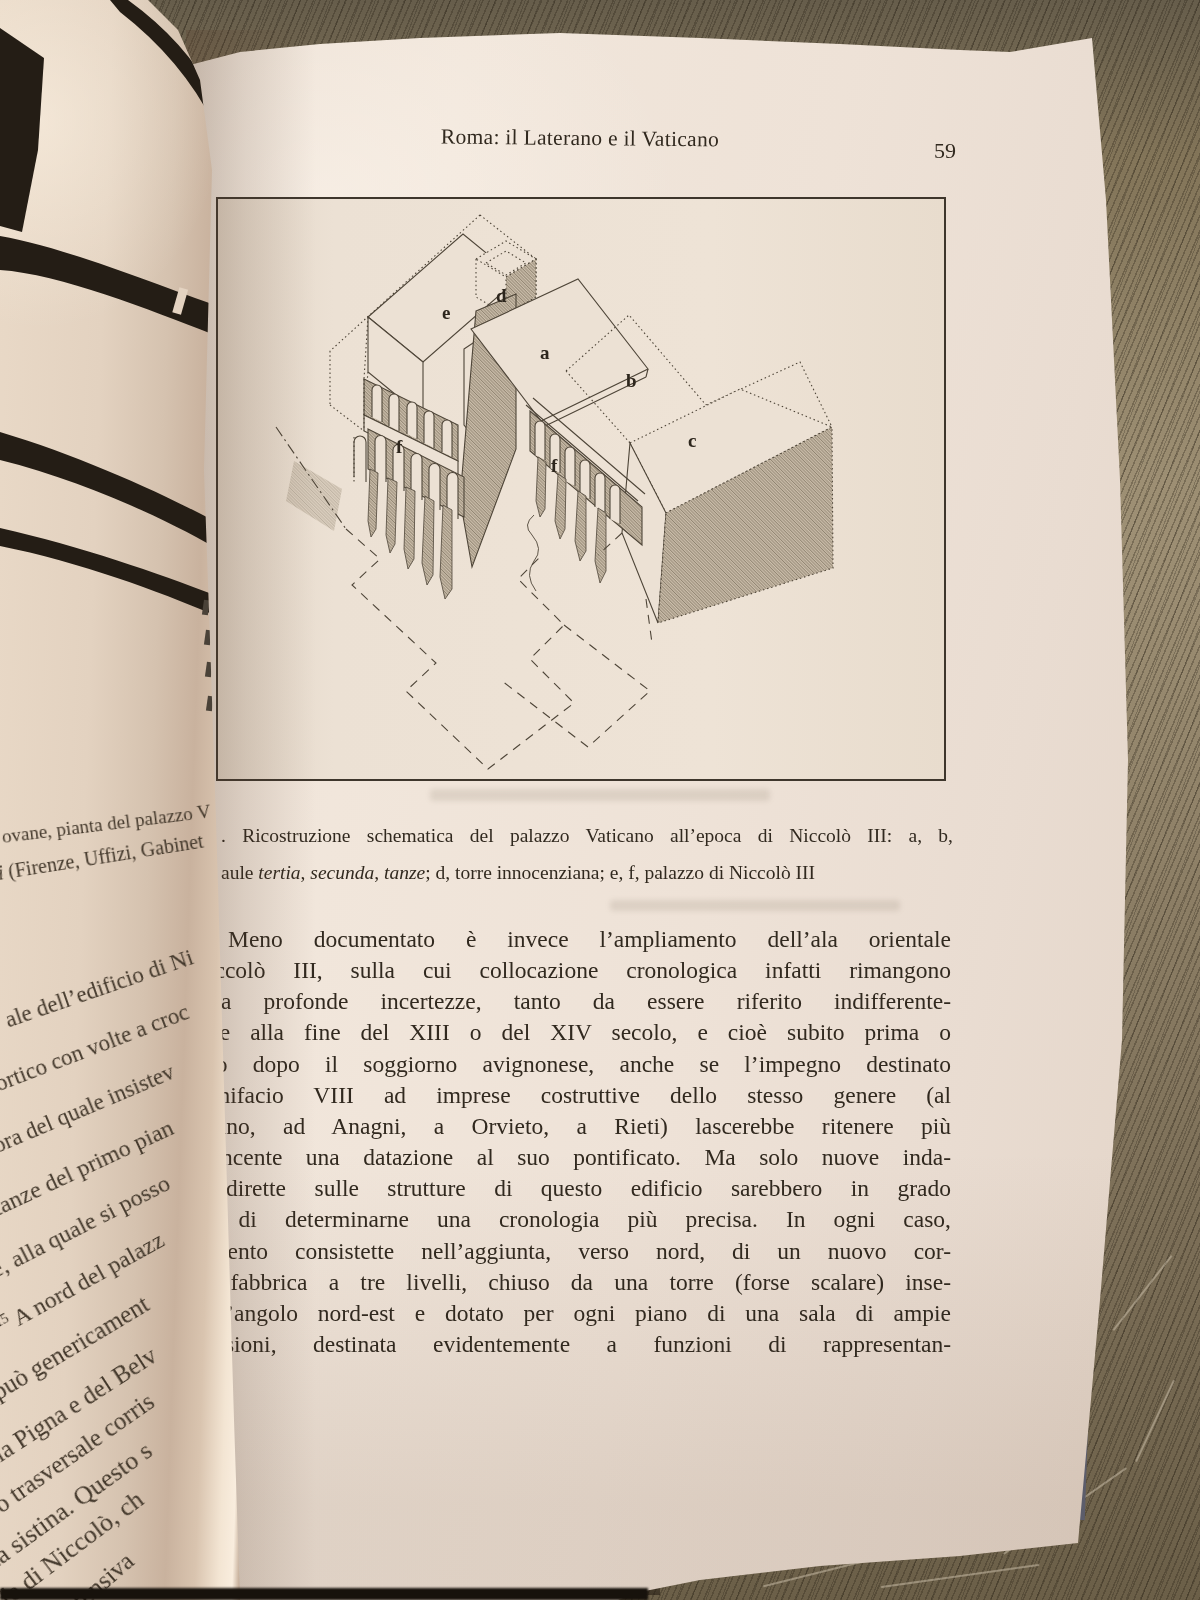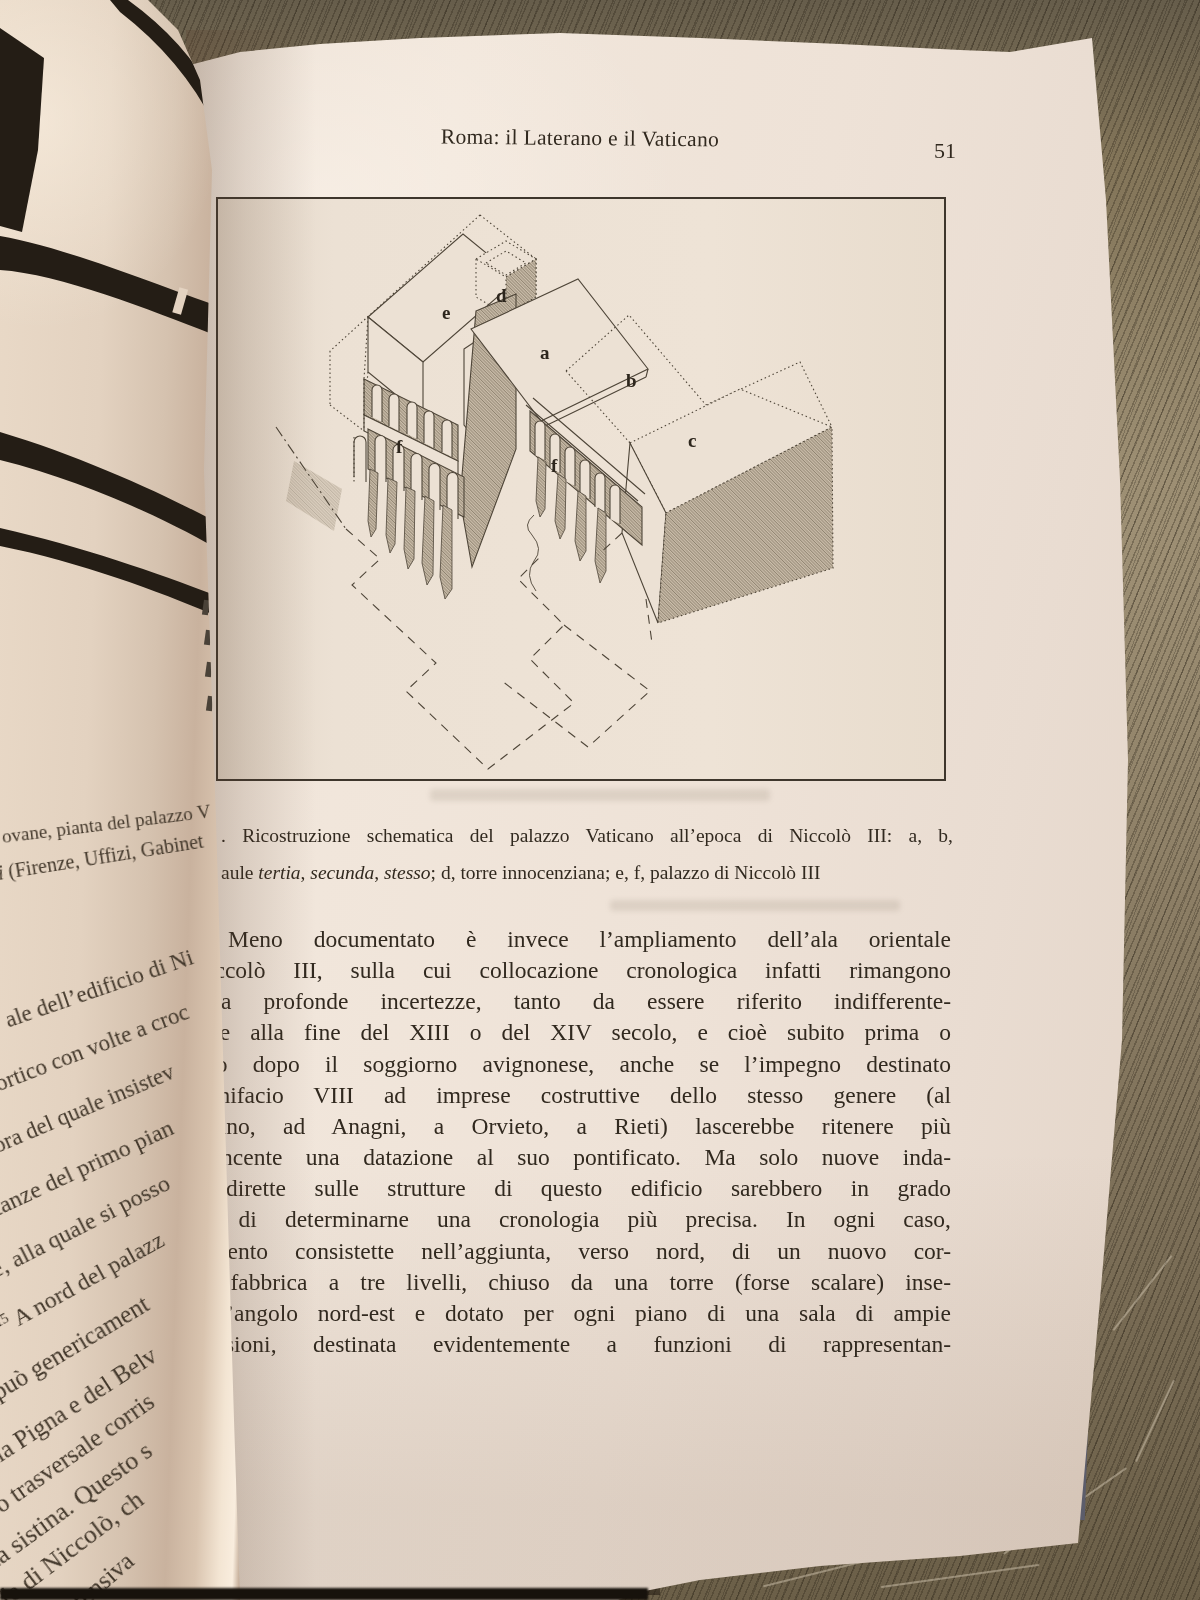--- a/index.html
+++ b/index.html
@@ -64,21 +64,21 @@
 <div class="abs" id="coverSliver"></div>
 <div class="abs" id="bottomshade"></div>
 
 <div class="abs" id="rpage"></div>
 
 <div class="abs ghost" style="left:262px;top:663px;width:70px;height:12px;"></div>
 <div class="abs ghost" style="left:430px;top:789px;width:340px;height:12px;"></div>
 <div class="abs ghost" style="left:610px;top:900px;width:290px;height:11px;"></div>
 
 <div class="abs ink" id="header">Roma: il Laterano e il Vaticano</div>
-<div class="abs ink" id="pagenum">51</div>
+<div class="abs ink" id="pagenum">59</div>
 
 <div class="abs" id="figframe">
 <svg width="726" height="579" viewBox="0 0 726 579">
   <defs>
     <pattern id="ht" width="4.5" height="4.5" patternUnits="userSpaceOnUse" patternTransform="rotate(45)">
       <rect width="4.5" height="4.5" fill="#cdc0ad"></rect>
       <path d="M0,0.5 H4.5 M0,2.7 H4.5" stroke="#8f8370" stroke-width="1"></path>
     </pattern>
   </defs>
   <g stroke="#4e4538" stroke-width="1.1" fill="none">
@@ -168,21 +168,21 @@
     <text x="322" y="160">a</text>
     <text x="408" y="188">b</text>
     <text x="470" y="248">c</text>
     <text x="178" y="254">f</text>
     <text x="333" y="273">f</text>
   </g>
 </svg>
 </div>
 
 <div class="abs ink capline cap1" style="top:822px;">. Ricostruzione schematica del palazzo Vaticano all’epoca di Niccolò III: a, b,</div>
-<div class="abs ink capline" style="top:859px;">aule <i>tertia</i>, <i>secunda</i>, <i>stesso</i>; d, torre innocenziana; e, f, palazzo di Niccolò III</div>
+<div class="abs ink capline" style="top:859px;">aule <i>tertia</i>, <i>secunda</i>, <i>tanze</i>; d, torre innocenziana; e, f, palazzo di Niccolò III</div>
 
 <div class="abs ink body-line indent" style="top:926px;">Meno documentato è invece l’ampliamento dell’ala orientale</div>
 <div class="abs ink body-line" style="top:957px;">Niccolò III, sulla cui collocazione cronologica infatti rimangono</div>
 <div class="abs ink body-line" style="top:988px;">cora profonde incertezze, tanto da essere riferito indifferente-</div>
 <div class="abs ink body-line" style="top:1019px;">ente alla fine del XIII o del XIV secolo, e cioè subito prima o</div>
 <div class="abs ink body-line" style="top:1051px;">bito dopo il soggiorno avignonese, anche se l’impegno destinato</div>
 <div class="abs ink body-line" style="top:1082px;">Bonifacio VIII ad imprese costruttive dello stesso genere (al</div>
 <div class="abs ink body-line" style="top:1113px;">terano, ad Anagni, a Orvieto, a Rieti) lascerebbe ritenere più</div>
 <div class="abs ink body-line" style="top:1144px;">nvincente una datazione al suo pontificato. Ma solo nuove inda-</div>
 <div class="abs ink body-line" style="top:1175px;">i dirette sulle strutture di questo edificio sarebbero in grado</div>

